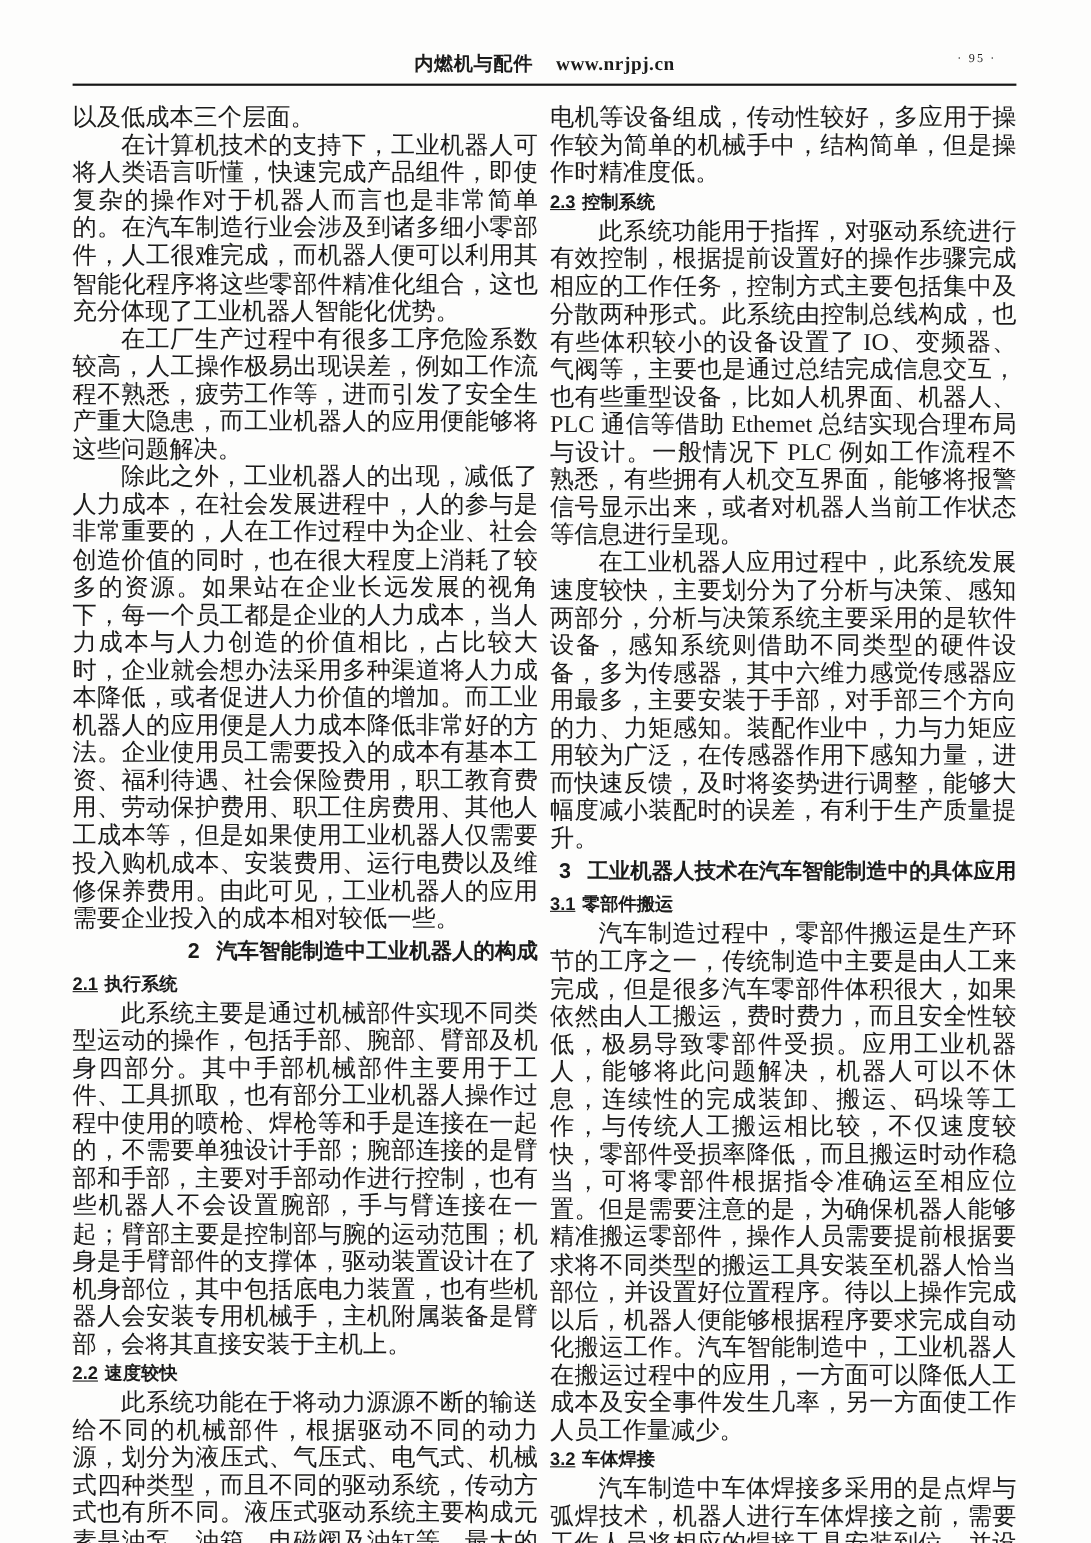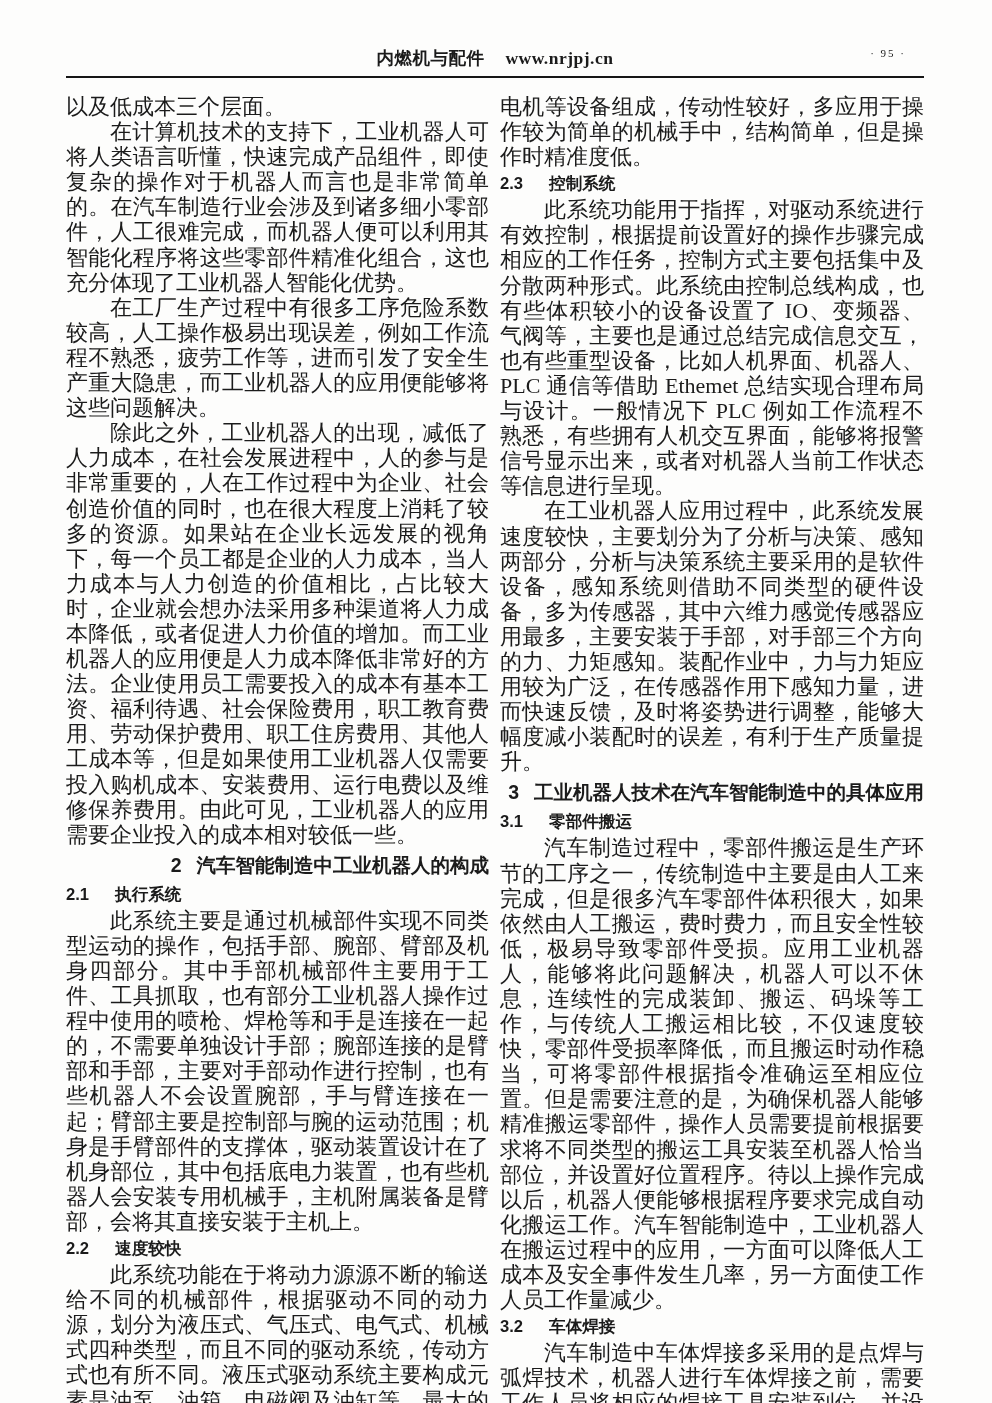--- a/index.html
+++ b/index.html
@@ -74,21 +74,21 @@
   }
   h2.sec-h1 .sec-num { margin-right:15px; }
   h3.sec-h2 {
     margin:2px 0 1px 0;
     font-family:"Liberation Sans","DejaVu Sans",sans-serif;
     font-size:16.6px;
     font-weight:bold;
     line-height:25px;
     text-align:left;
   }
-  h3.sec-h2 .sec-num { margin-right:26px; }
+  h3.sec-h2 .sec-num { margin-right:6px;text-decoration:underline; }
 </style>
 </head>
 <body>
 
 <div class="page">
 
   <header class="page-header">
     <div class="header-center">
       <span class="journal-name">内燃机与配件</span>
       <span class="journal-url">www.nrjpj.cn</span>

